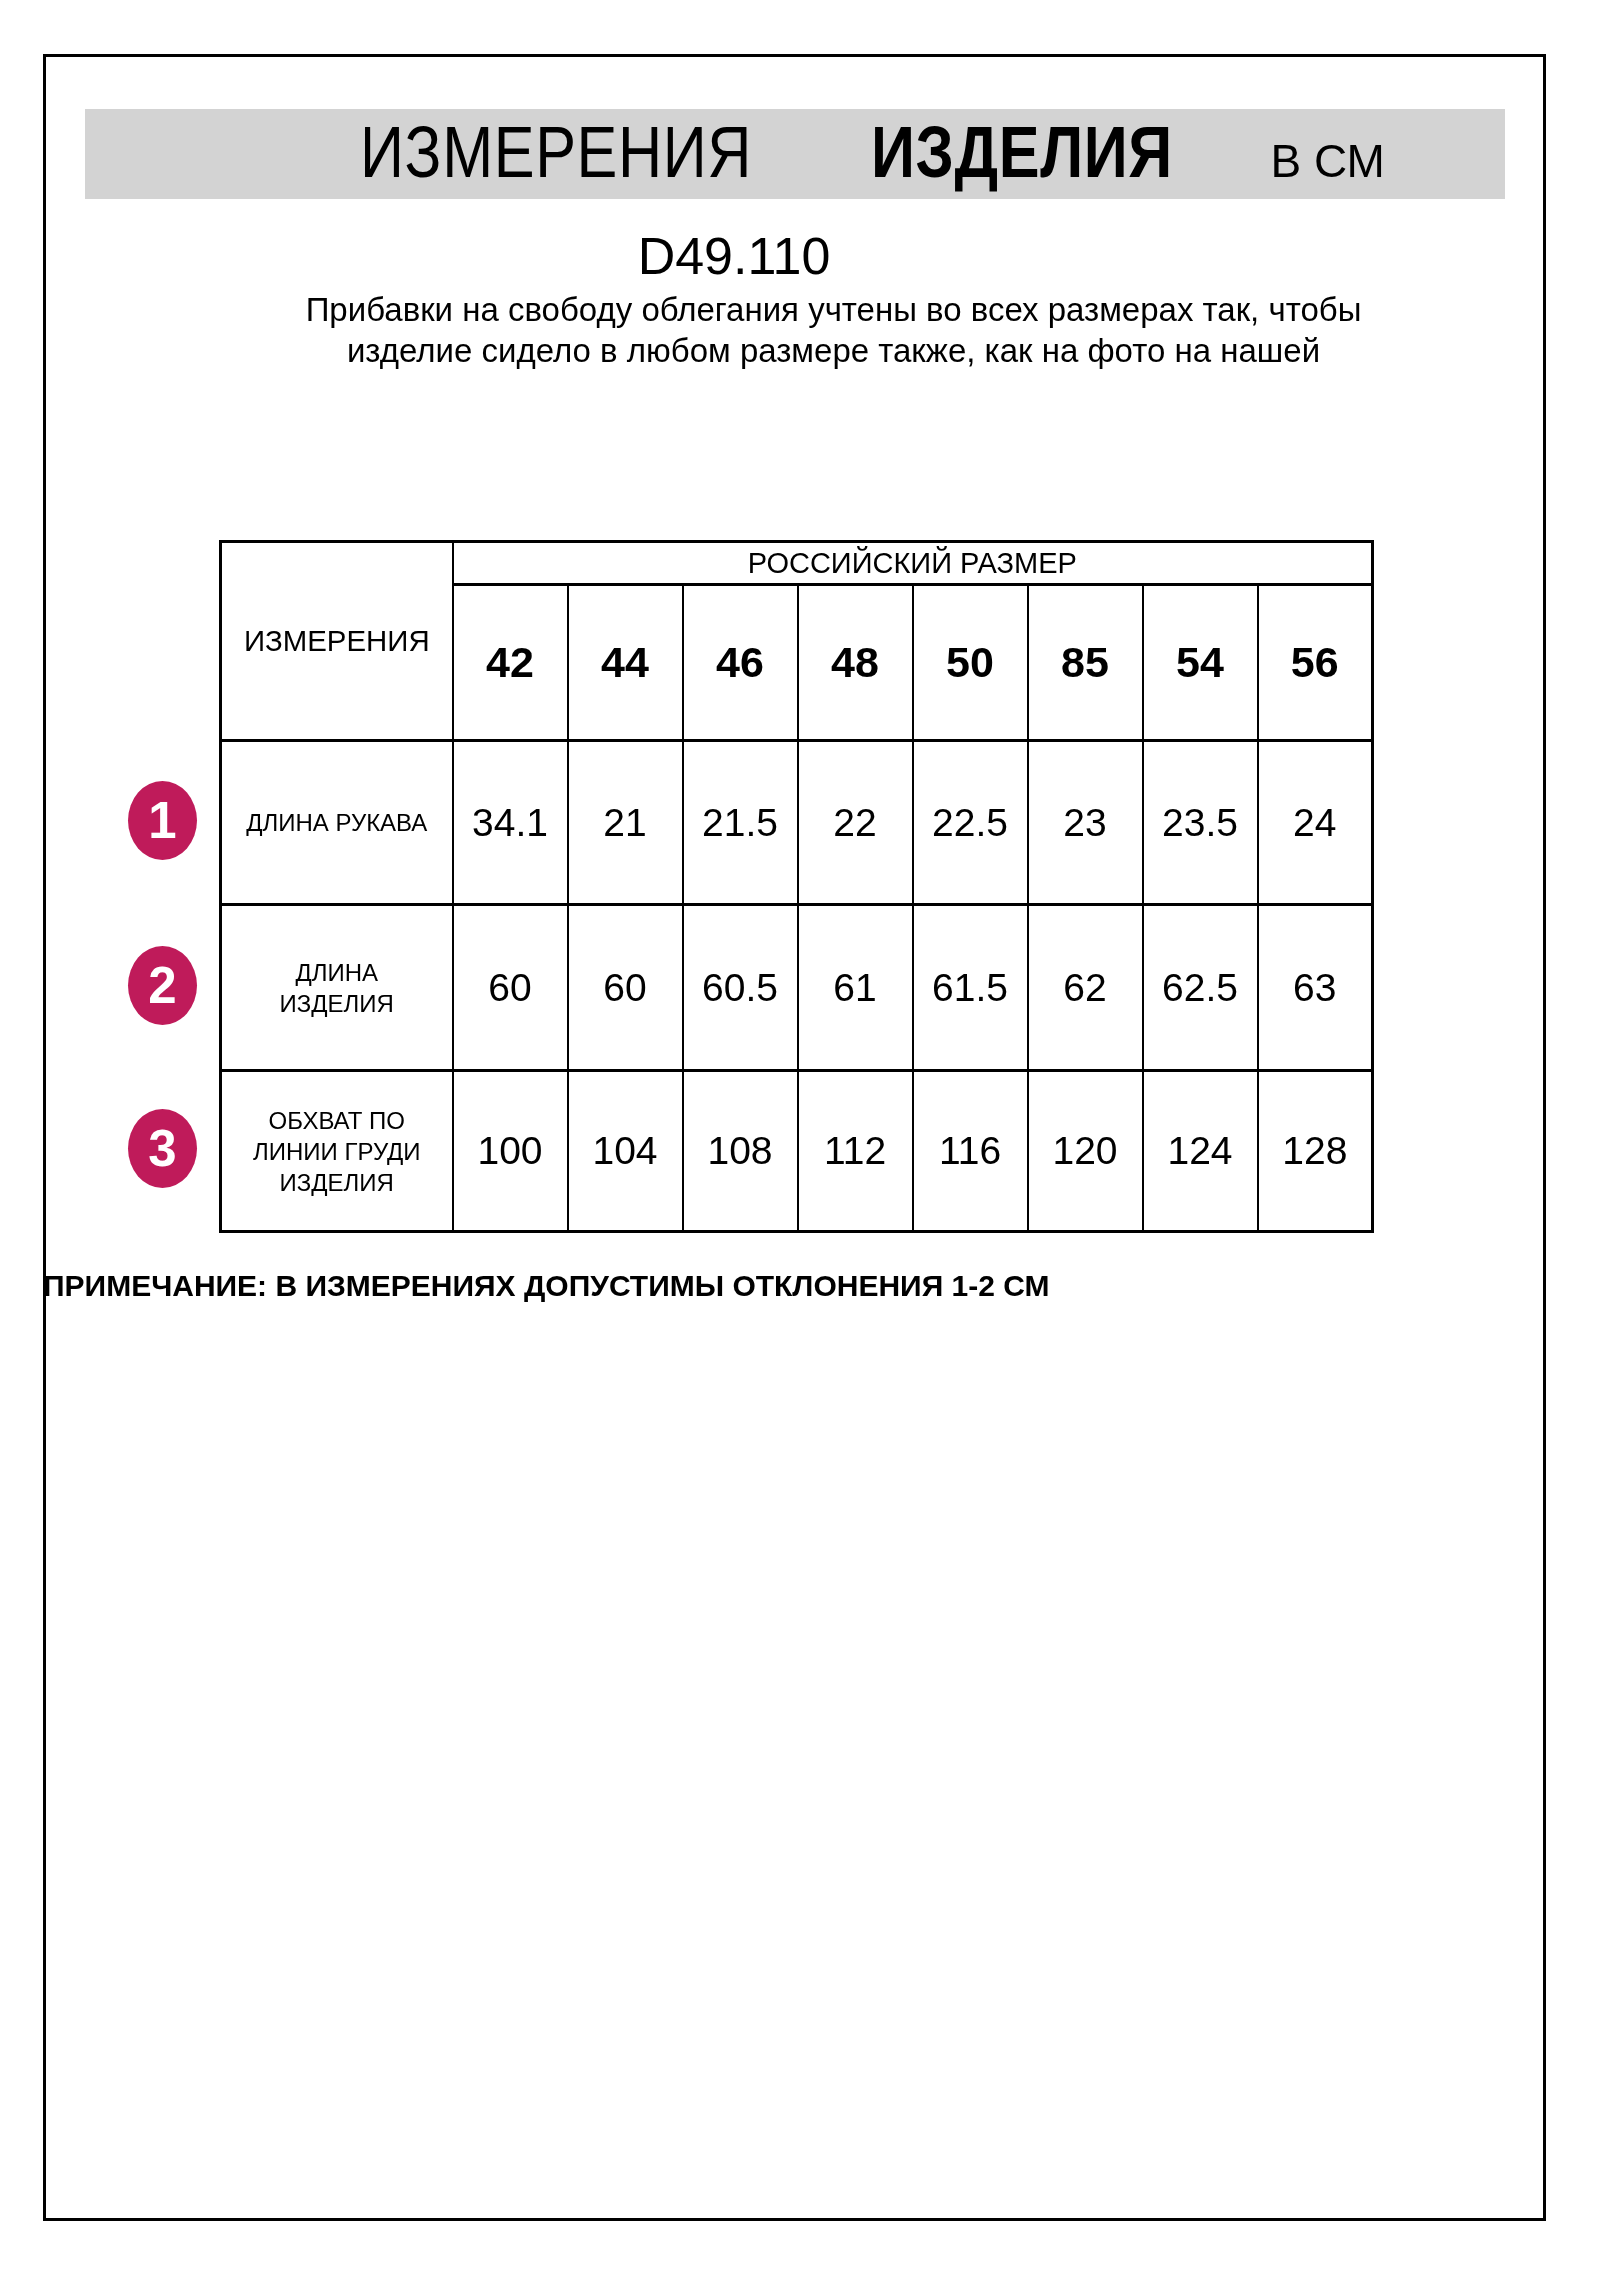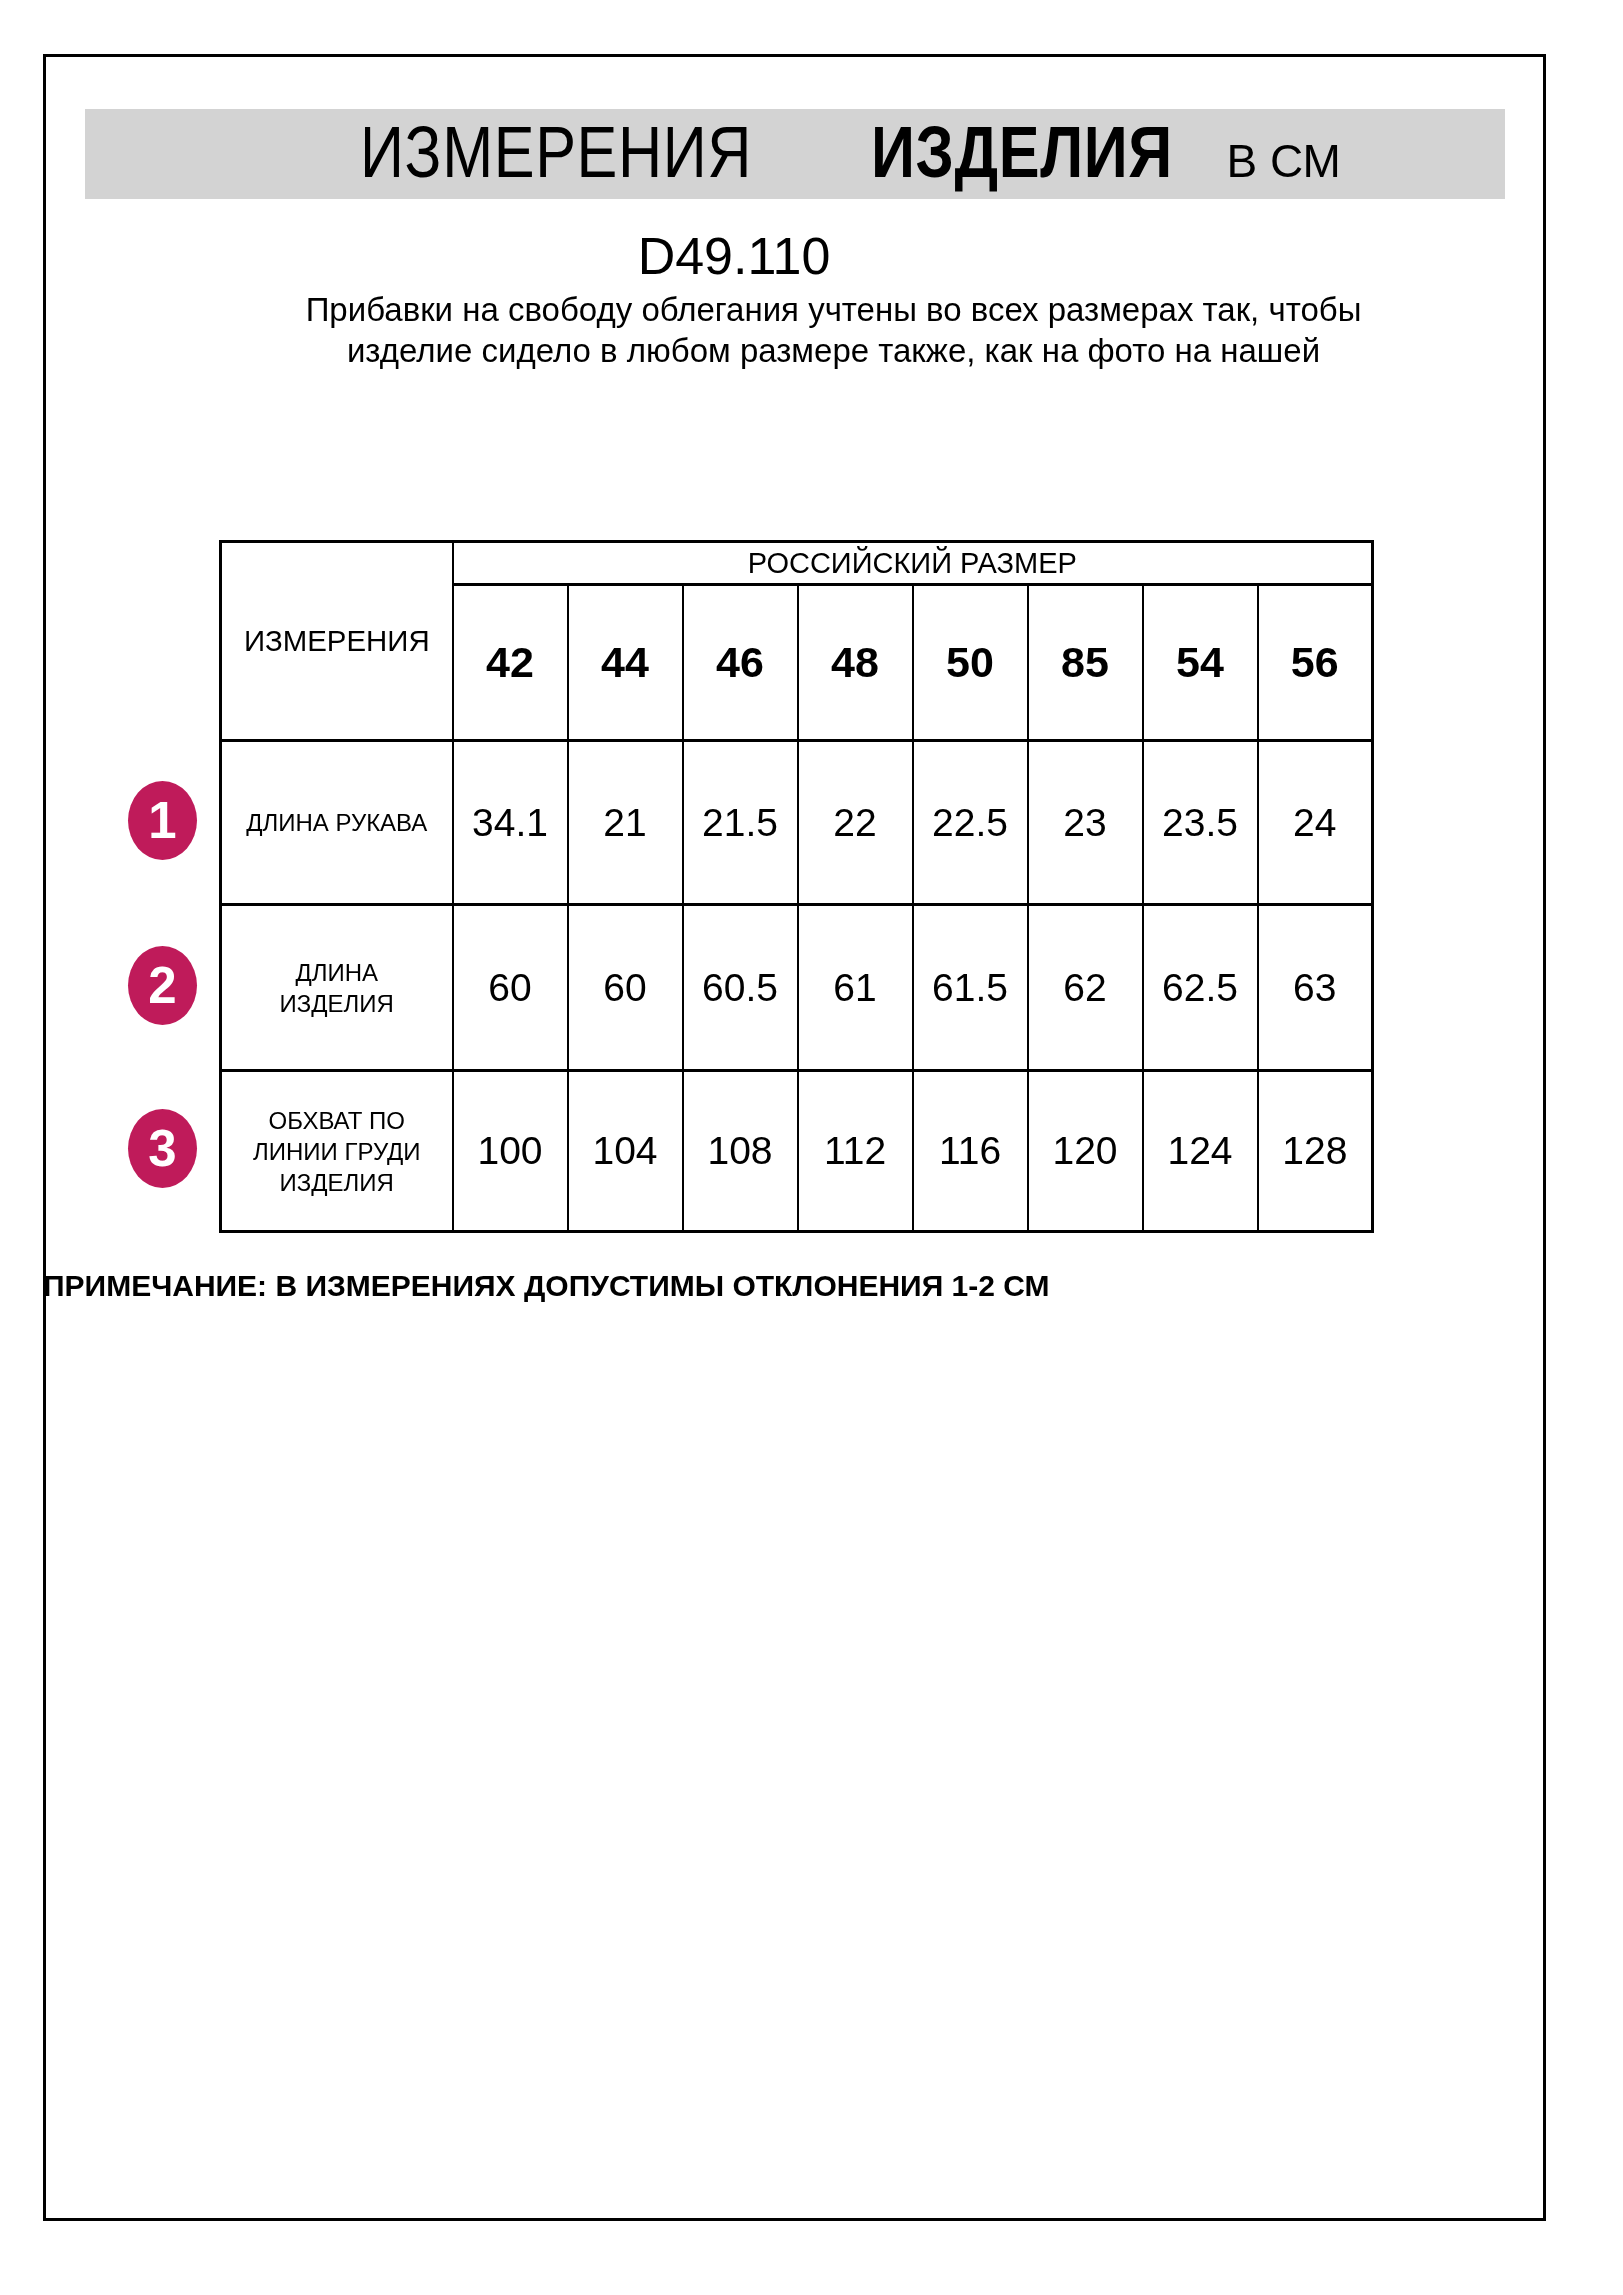--- a/index.html
+++ b/index.html
@@ -48,20 +48,21 @@
     letter-spacing: 0.7px;
   }
   .title-bold {
     font-weight: bold;
     margin-left: 50px;
   }
   .title-unit {
     font-size: 46px;
     line-height: 1;
     display: inline-block;
+    margin-left: 44px;
     white-space: nowrap;
   }
 
   .model-code {
     position: absolute;
     left: 43px;
     top: 230px;
     width: 1382px;
     text-align: center;
     font-size: 52px;

